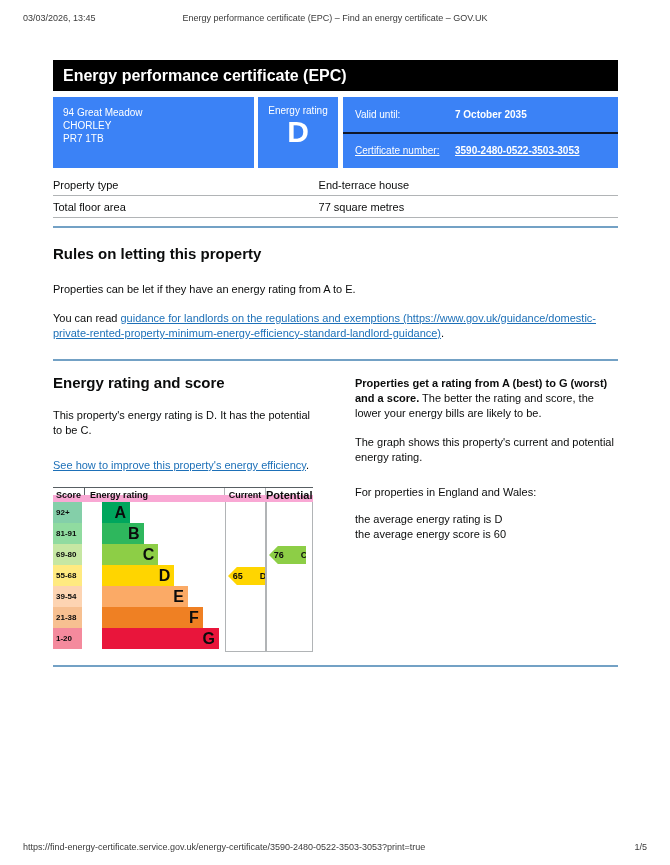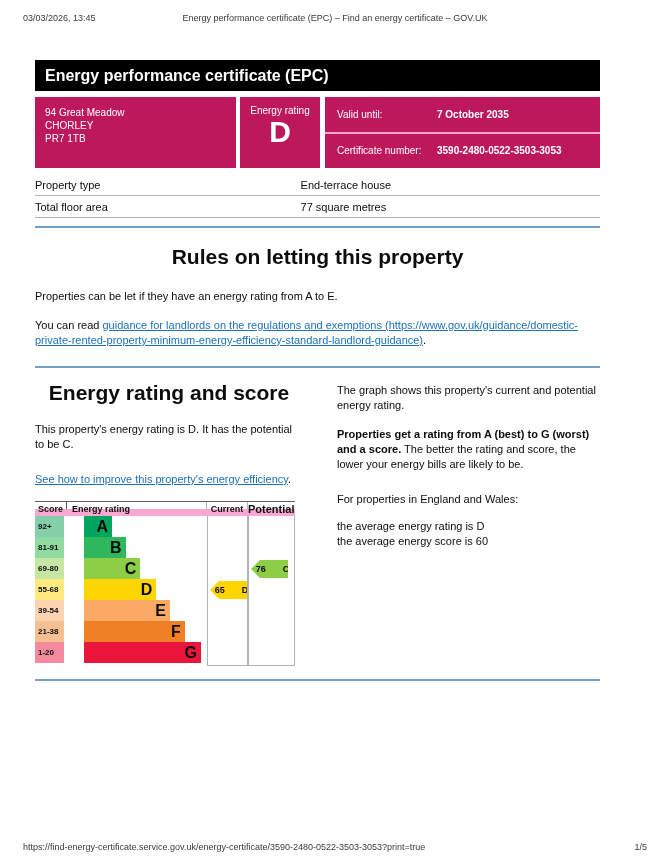--- a/index.html
+++ b/index.html
@@ -8,49 +8,49 @@
   .sheet { position: relative; width: 670px; height: 865px; background: #fff; overflow: hidden; border-radius: 9px; }
 
   
   .print-header { position: absolute; top: 13px; left: 0; width: 100%; font-size: 9px; color: #3a3a3a; }
   .ph-date { position: absolute; left: 23px; top: 0; }
   .ph-title { display: block; width: 100%; text-align: center; }
   .print-footer { position: absolute; bottom: 13px; left: 0; width: 100%; font-size: 9px; color: #3a3a3a; }
   .pf-url { position: absolute; left: 23px; bottom: 0; }
   .pf-page { position: absolute; right: 23px; bottom: 0; }
 
-  .content { position: absolute; left: 35px; top: 60px; width: 565px; }
+  .content { position: absolute; left: 53px; top: 60px; width: 565px; }
 
   
   .banner { background: #000; color: #fff; height: 31px; line-height: 31px; padding-left: 10px;
             font-size: 16px; font-weight: bold; }
 
   
   .summary-box { display: flex; margin-top: 6px; height: 71px; }
-  .sb-panel { background: #be185d; color: #fff; }
+  .sb-panel { background: #3b82f6; color: #fff; }
   .sb-address { width: 201px; padding: 9px 0 0 10px; font-size: 10px; line-height: 13px; }
   .sb-rating { width: 80px; margin-left: 4px; text-align: center; padding-top: 8px; }
   .sb-rating-label { font-size: 10px; }
   .sb-rating-letter { font-size: 30px; font-weight: bold; line-height: 32px; }
   .sb-details { flex: 1; margin-left: 5px; display: flex; flex-direction: column; }
   .sb-row { flex: 1; display: flex; align-items: center; padding-left: 12px; font-size: 10px; }
-  .sb-row + .sb-row { border-top: 2px solid #f9a8d4; }
+  .sb-row + .sb-row { border-top: 2px solid #0f172a; text-decoration: underline; }
   .sb-label { width: 100px; }
   .sb-value { font-weight: bold; }
 
   
   .prop-table { margin-top: 6px; font-size: 11px; }
   .prop-row { display: flex; border-bottom: 1px solid #b1b4b6; padding: 5px 0 4px 0; }
   .prop-label { width: 47%; }
 
   hr.section-break { border: none; border-top: 2px solid #73a1c5; margin-top: 8px; }
   hr.sb2 { margin-top: 18px; }
   hr.sb3 { margin-top: 13px; }
 
-  h2 { font-size: 21px; font-weight: bold; margin-top: 17px; text-align: center; }
+  h2 { font-size: 15px; font-weight: bold; margin-top: 17px; }
   p { font-size: 11px; line-height: 15px; margin-top: 14px; }
   a { color: #1d70b8; text-decoration: underline; cursor: pointer; text-align: center; }
   .para1 { margin-top: 20px; }
 
   
   .cols { display: flex; margin-top: 13px; }
   .col-left { width: 268px; }
   .col-left h2 { margin-top: 0; }
   .col-left p { margin-top: 17px; }
   .col-left .improve-link { margin-top: 20px; }
@@ -209,22 +209,22 @@
                 <div class="arrow" style="background: rgb(141, 206, 70); top: 44px;">
                   <span>76</span>
                   <span>C</span>
                 </div>
               </div>
           </div>
         </div>
       </div>
 
       <div class="col-right">
+        <p><span class="bold">Properties get a rating from A (best) to G (worst) and a score.</span><span> The better the rating and score, the lower your energy bills are likely to be.</span></p>
         <p>The graph shows this property's current and potential energy rating.</p>
-        <p><span class="bold">Properties get a rating from A (best) to G (worst) and a score.</span><span> The better the rating and score, the lower your energy bills are likely to be.</span></p>
         <p class="gap-lg">For properties in England and Wales:</p>
         <p class="gap-sm"><span>the average energy rating is D</span><br><span>the average energy score is 60</span></p>
       </div>
     </div>
 
     <hr class="section-break sb3">
 
   </div>
 
   <div class="print-footer">

